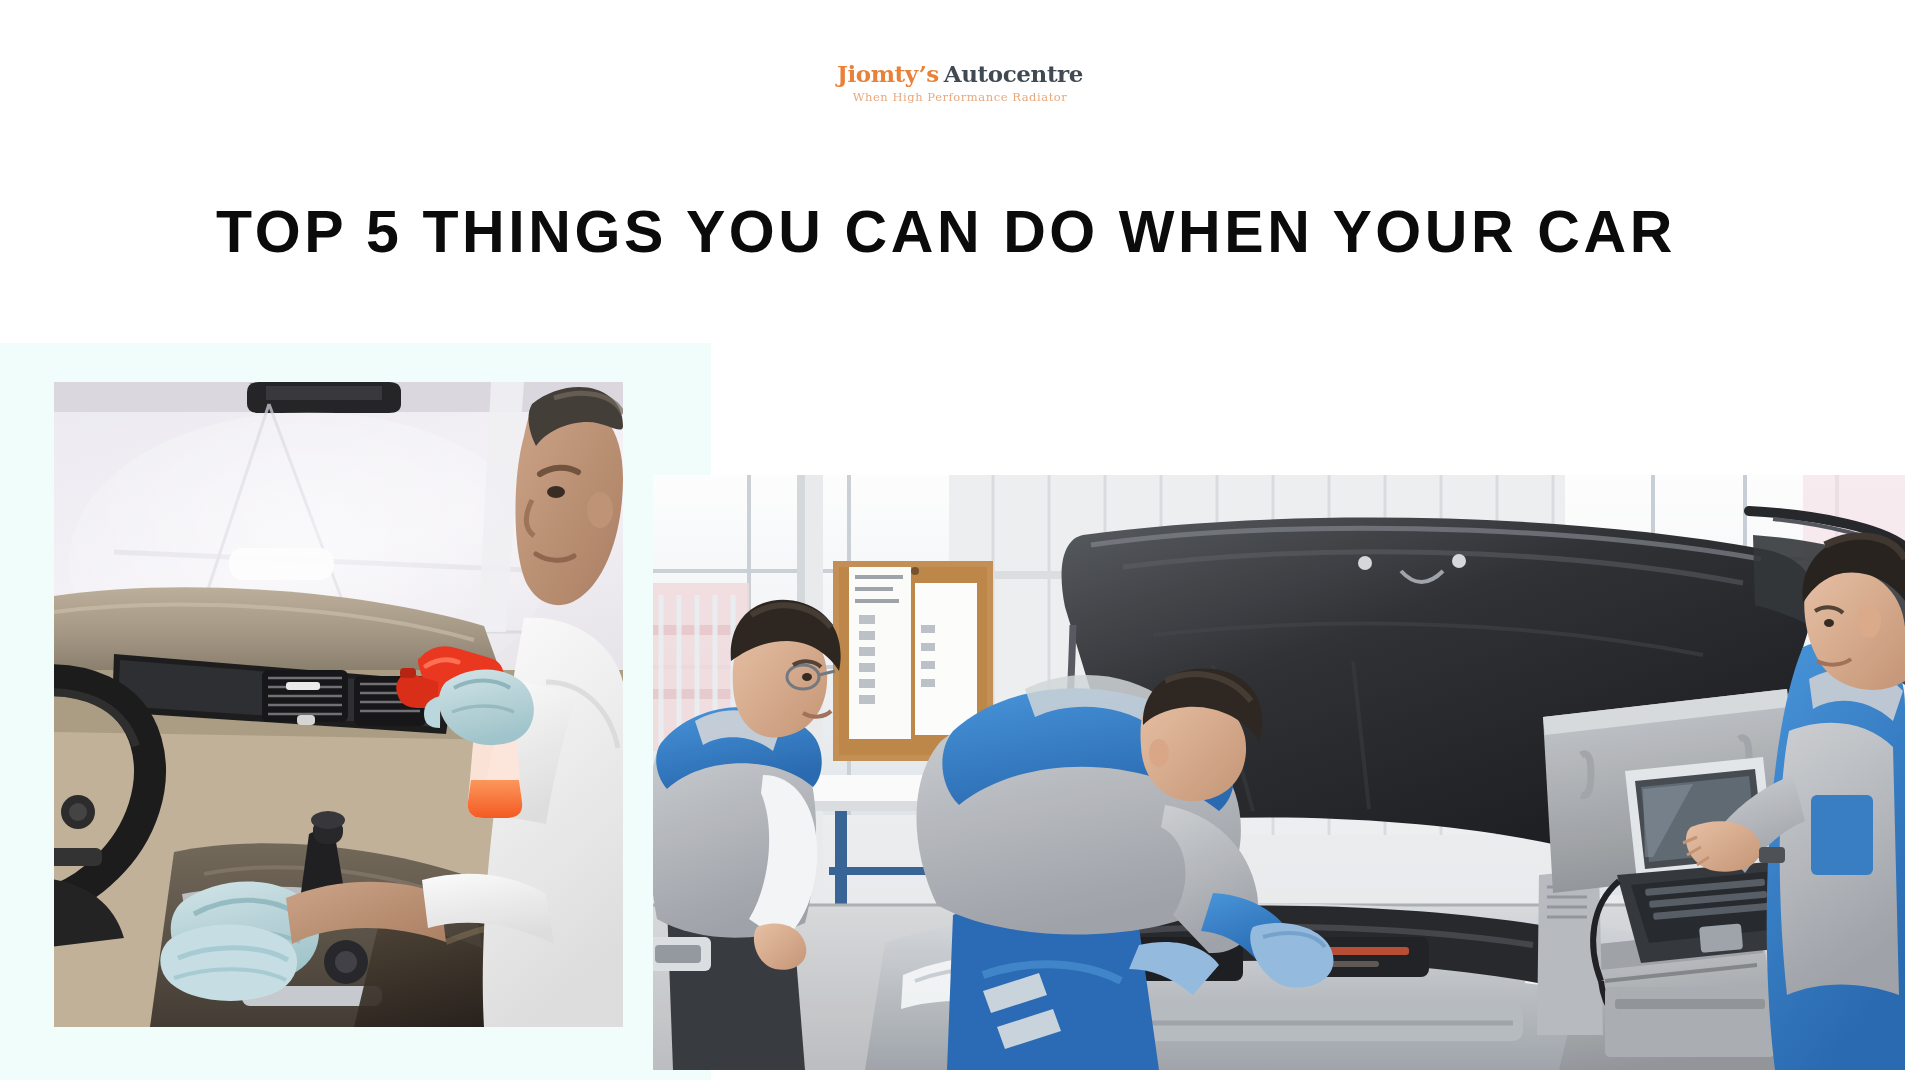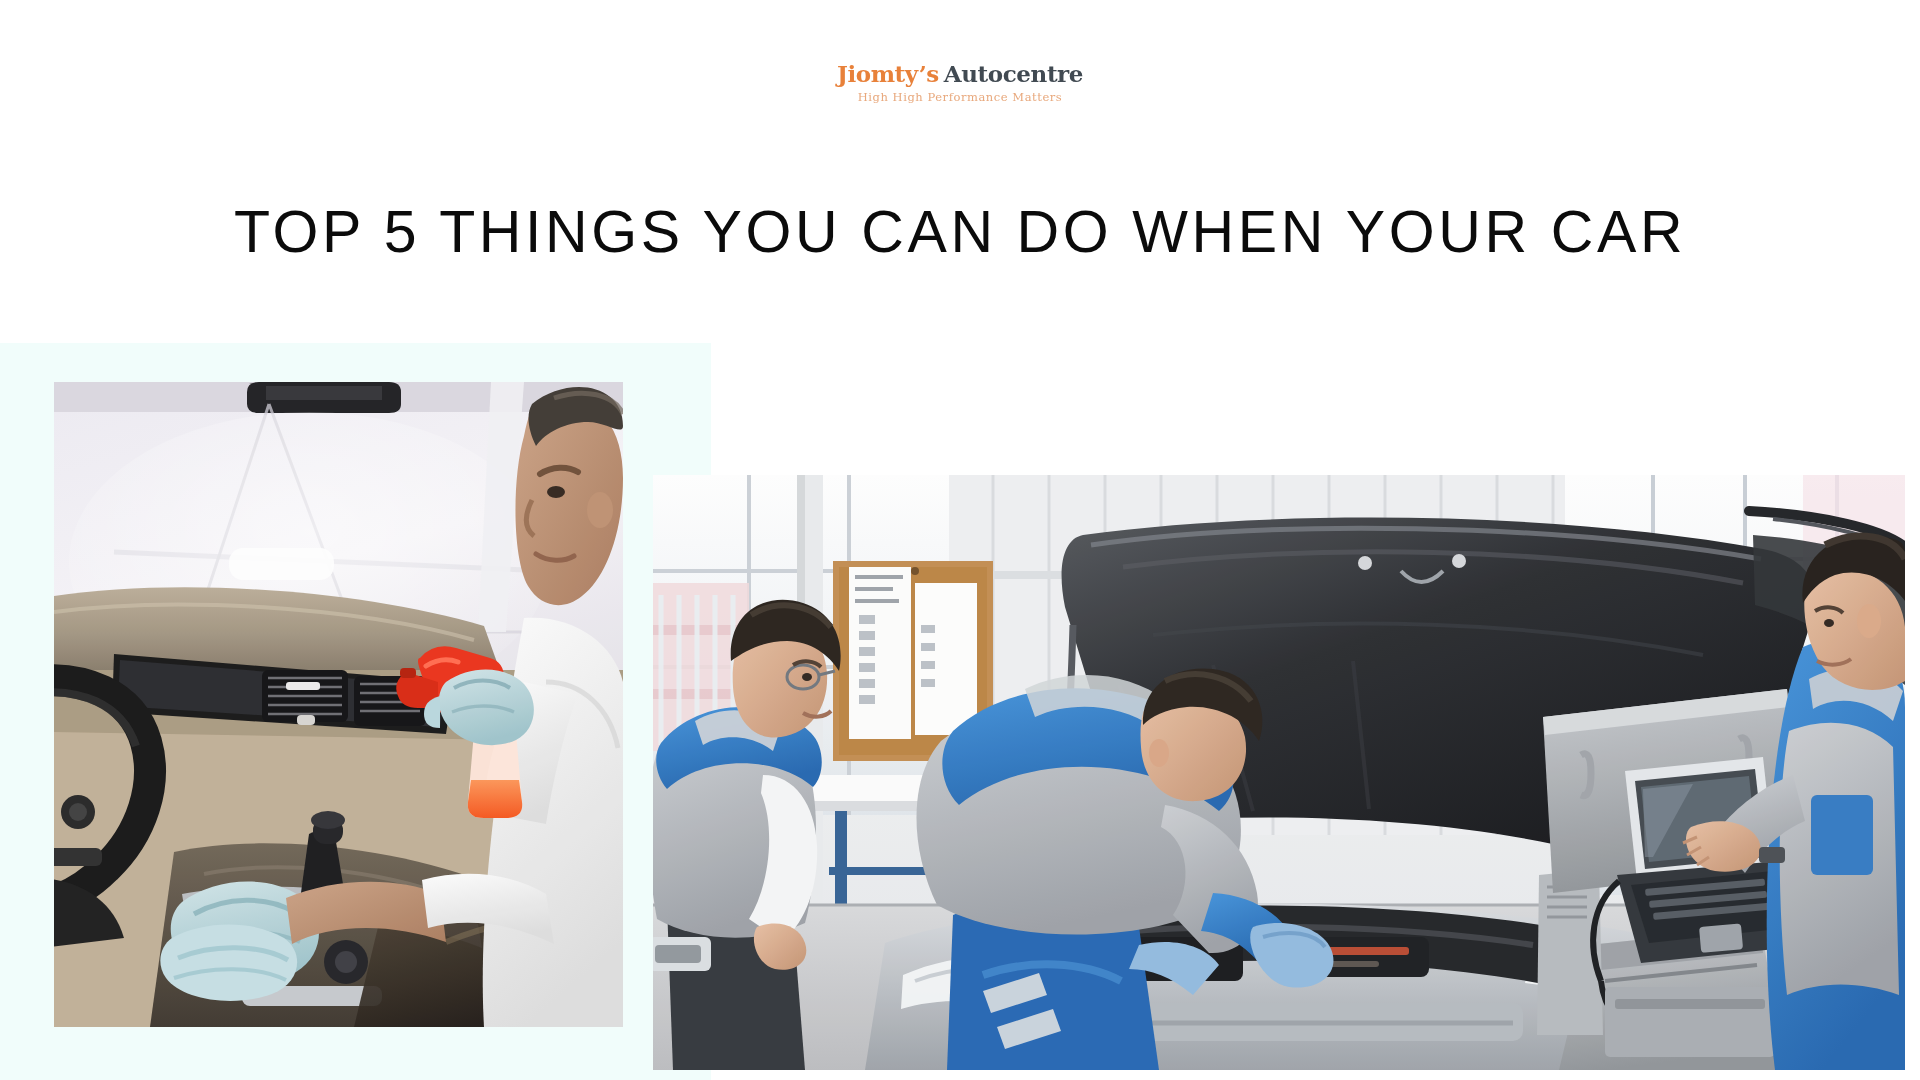--- a/index.html
+++ b/index.html
@@ -51,27 +51,27 @@
     font-weight:400;
     font-size:11.5px;
     letter-spacing:0.55px;
     color:#e8a87c;
     white-space:nowrap;
   }
 
   
   .headline {
     position:absolute;
-    left:100px; top:188px;
+    left:86px; top:188px;
     width:1720px;
     text-align:center;
     z-index:3;
     color:#0b0b0b;
     font-family:"Liberation Sans", sans-serif;
-    font-weight:400;
+    font-weight:700;
     font-size:59px;
     line-height:88px;
     letter-spacing:3.6px;
     text-transform:uppercase;
   }
   .headline .hl-line { display:block; white-space:nowrap; }
 
   
   .photo {
     position:absolute;
@@ -88,21 +88,21 @@
 <body>
 
 <div class="page">
 
   <div class="mint-band"></div>
 
   <div class="logo-block">
     <div class="logo-wordmark">
       <span class="logo-brand">Jiomty’s</span><span class="logo-rest">Autocentre</span>
     </div>
-    <div class="logo-tagline">High High Performance Matters</div>
+    <div class="logo-tagline">When High Performance Radiator</div>
   </div>
 
   <h1 class="headline">
     <span class="hl-line">Top 5 Things You Can Do When Your Car</span>
   </h1>
 
   <div class="photo photo-left">
     <svg viewBox="0 0 569 645" preserveAspectRatio="xMidYMid slice" aria-hidden="true">
       <defs>
         <linearGradient id="lWind" x1="0" y1="0" x2="0.4" y2="1">

